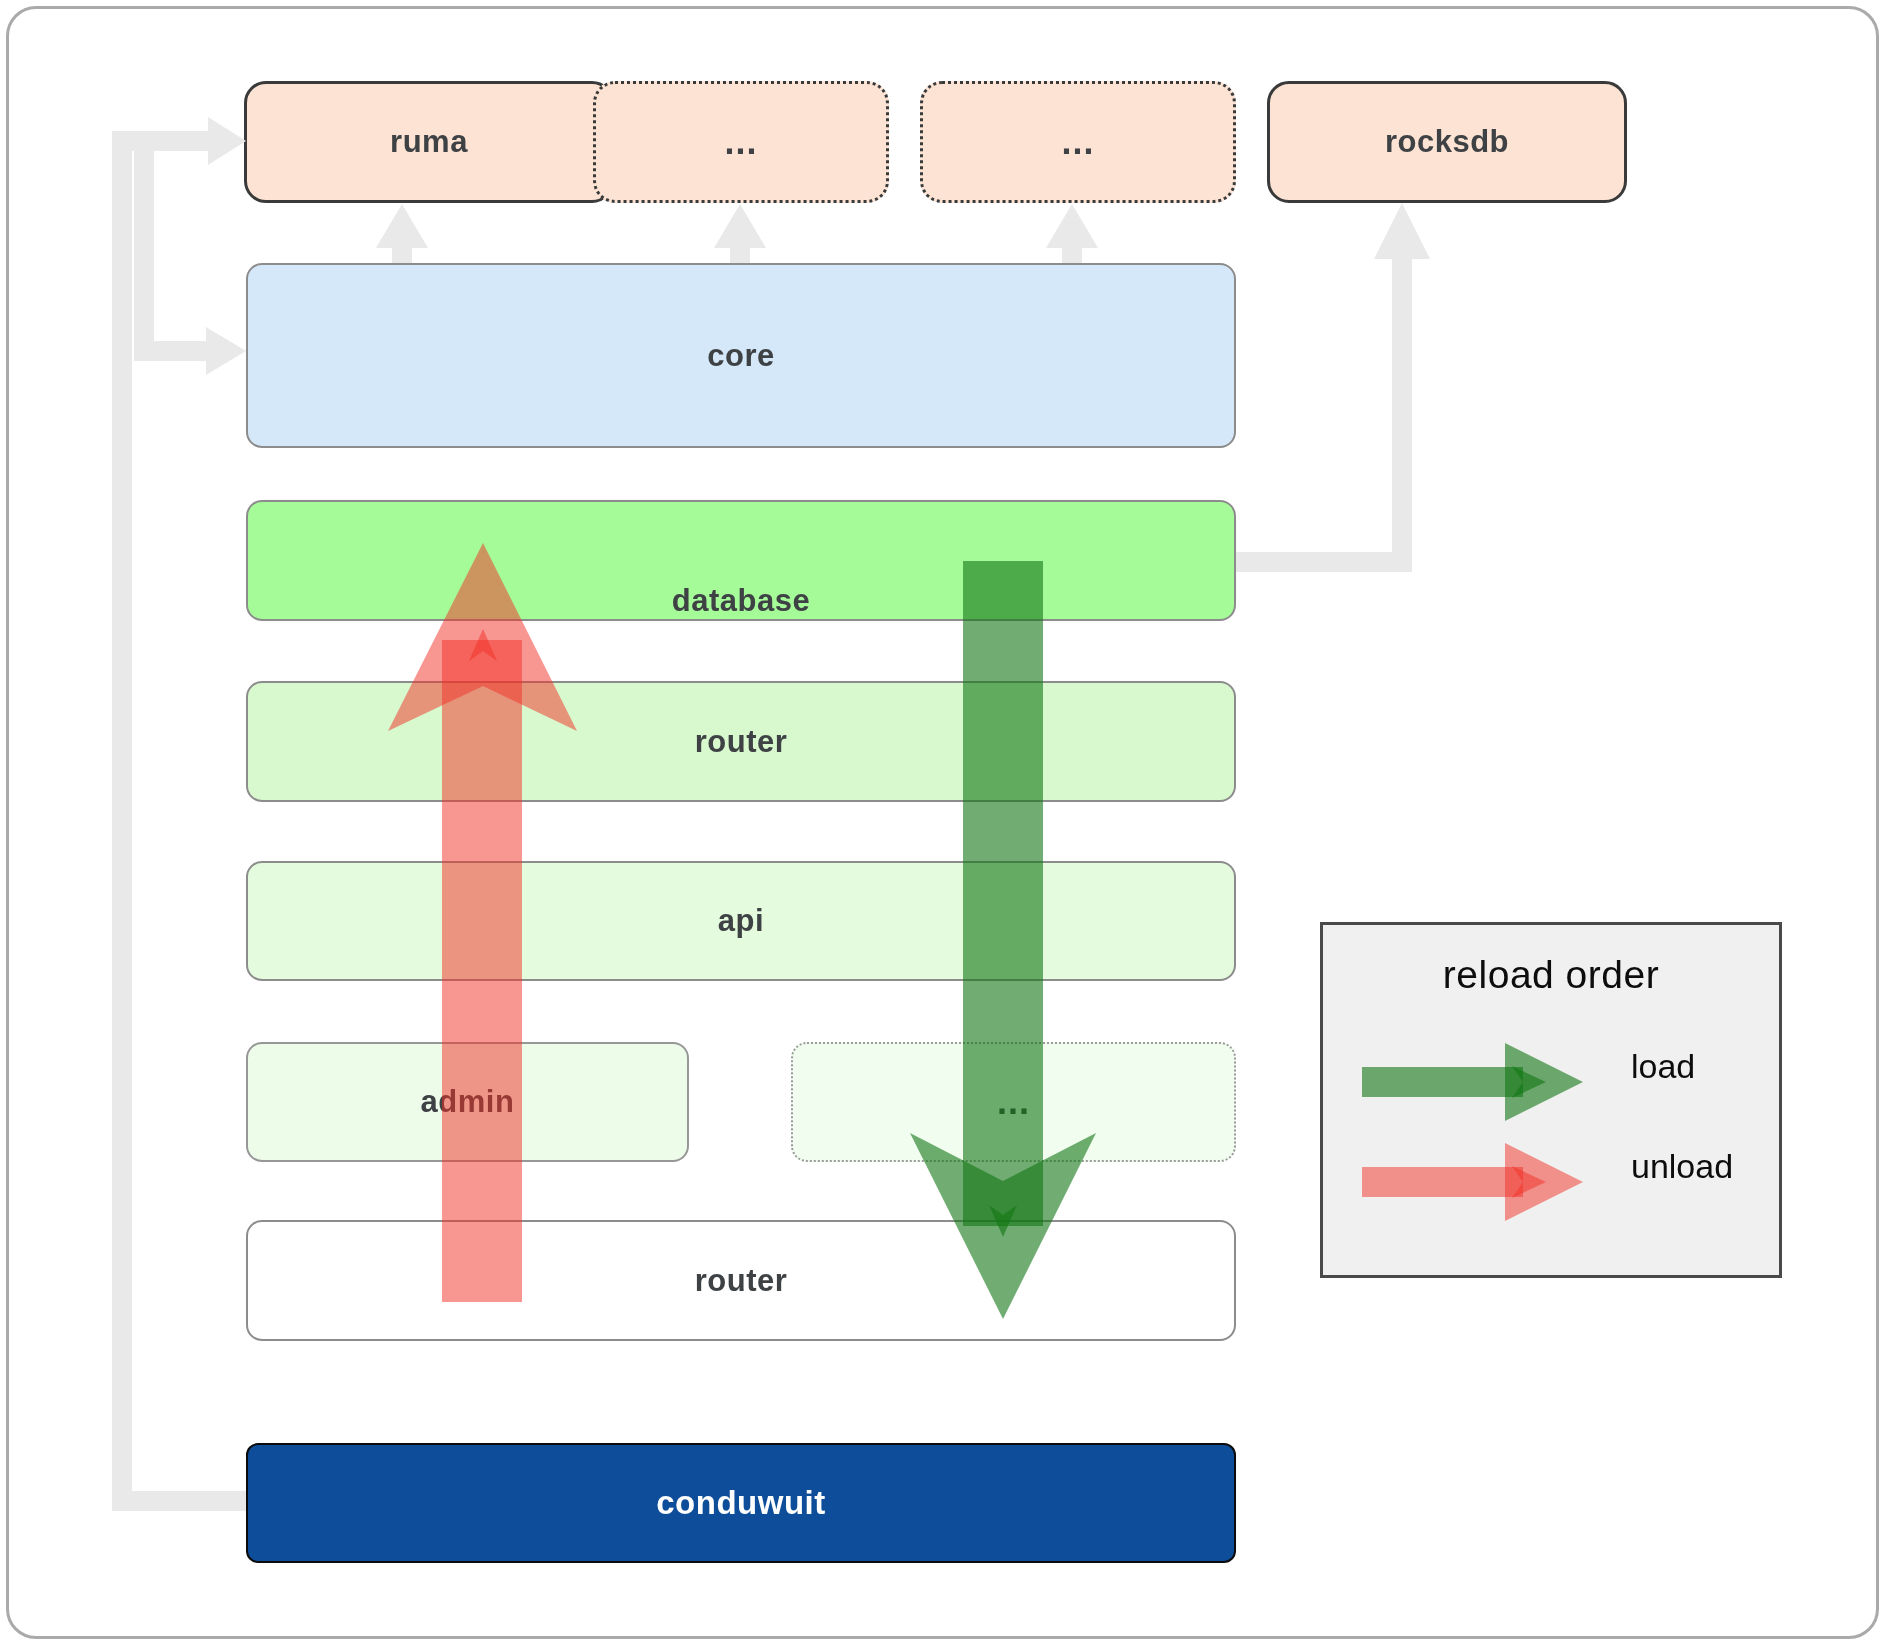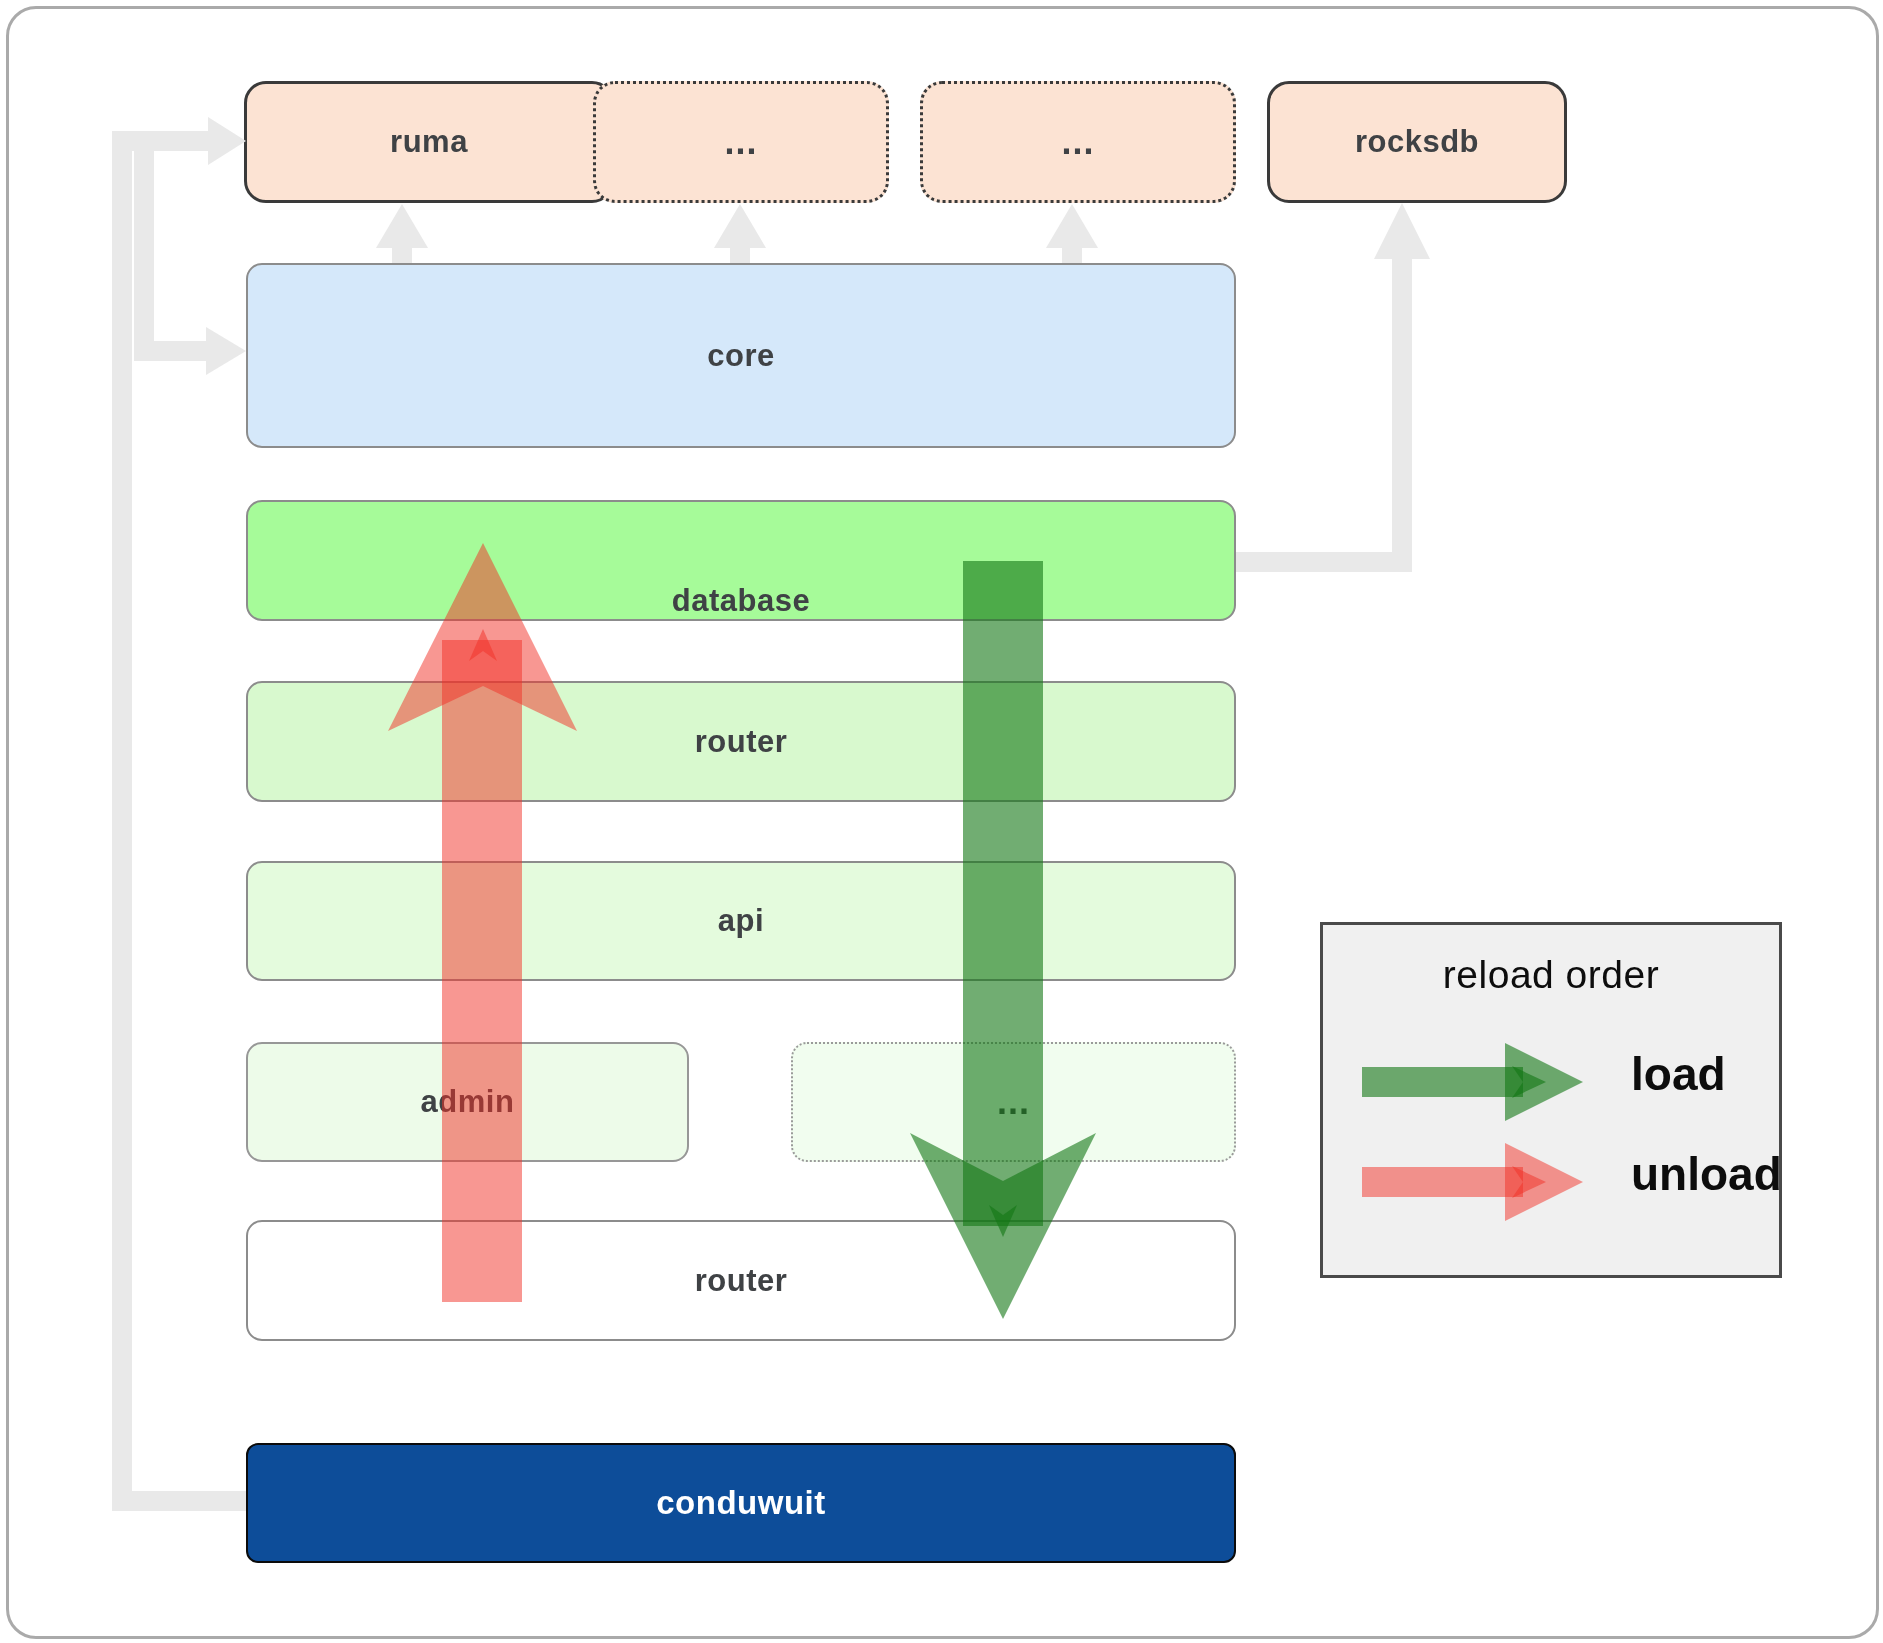--- a/index.html
+++ b/index.html
@@ -35,40 +35,40 @@
   #box-conduwuit .lbl{color:#ffffff;font-size:33px;}
   .overlay{position:absolute;left:0;top:0;pointer-events:none;}
   .legend{
     position:absolute;left:1320px;top:922px;width:462px;height:356px;box-sizing:border-box;
     background:var(--legend-bg,#f0f0f0);border:3px solid var(--legend-border,#4a4a4a);
   }
   .legend-title{
     position:absolute;left:0;top:28px;width:100%;text-align:center;
     font-size:39px;font-weight:500;color:var(--legend-text,#0d0d0d);letter-spacing:.5px;
   }
-  .legend-label{position:absolute;font-size:46px;color:var(--legend-text,#0d0d0d);font-weight:700;}
+  .legend-label{position:absolute;font-size:34px;color:var(--legend-text,#0d0d0d);font-weight:400;}
   #legend-label-load{left:308px;top:122px;}
   #legend-label-unload{left:308px;top:222px;}
 </style>
 </head>
 <body>
 
 <div class="canvas">
   <div class="frame"></div>
 
   <div class="box top-node solid-dark" style="left:244px;width:370px;">
     <span class="lbl">ruma</span>
   </div>
   <div class="box top-node dotted-dark" style="left:593px;width:296px;">
     <span class="lbl dots">...</span>
   </div>
   <div class="box top-node dotted-dark" style="left:920px;width:316px;">
     <span class="lbl dots">...</span>
   </div>
-  <div class="box top-node solid-dark" style="left:1267px;width:300px;text-align:center;">
+  <div class="box top-node solid-dark" style="left:1267px;width:360px;text-align:center;">
     <span class="lbl">rocksdb</span>
   </div>
 
   <div class="box layer" id="box-core">
     <span class="lbl">core</span>
   </div>
   <div class="box layer" id="box-database">
     <span class="lbl">database</span>
   </div>
   <div class="box layer" id="box-service">

